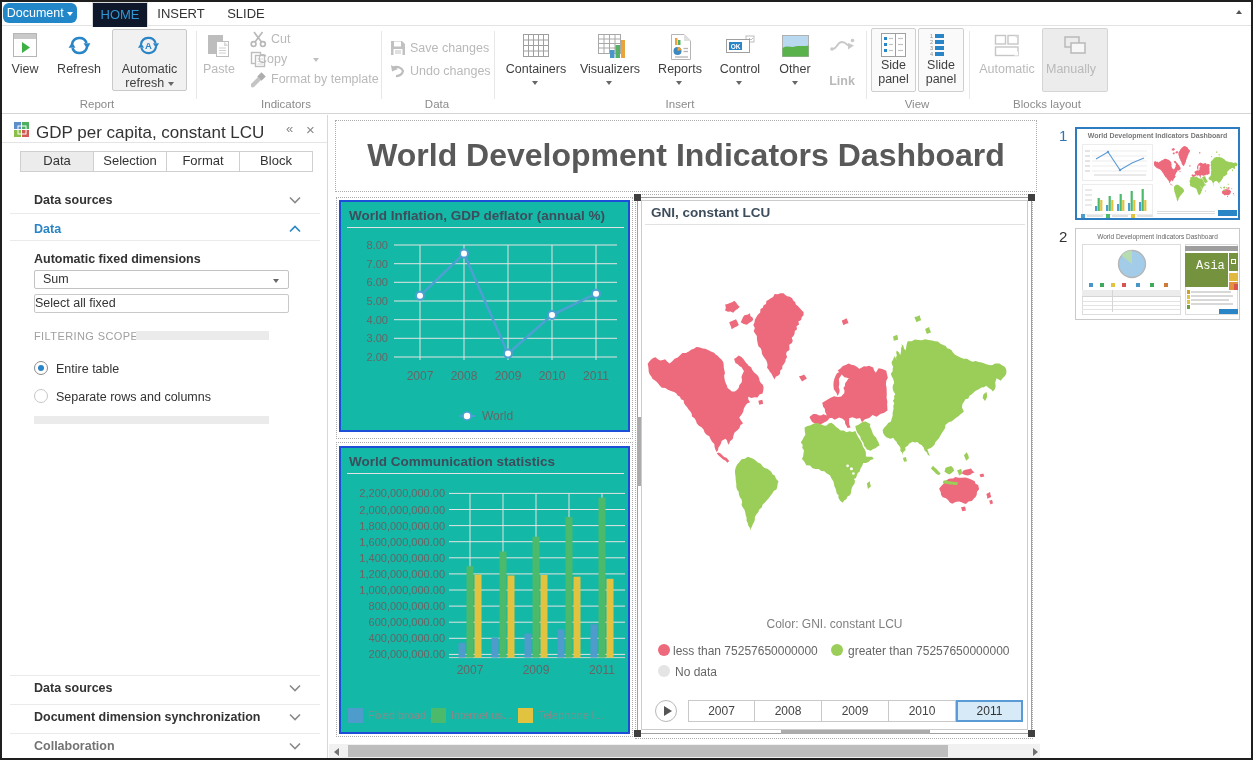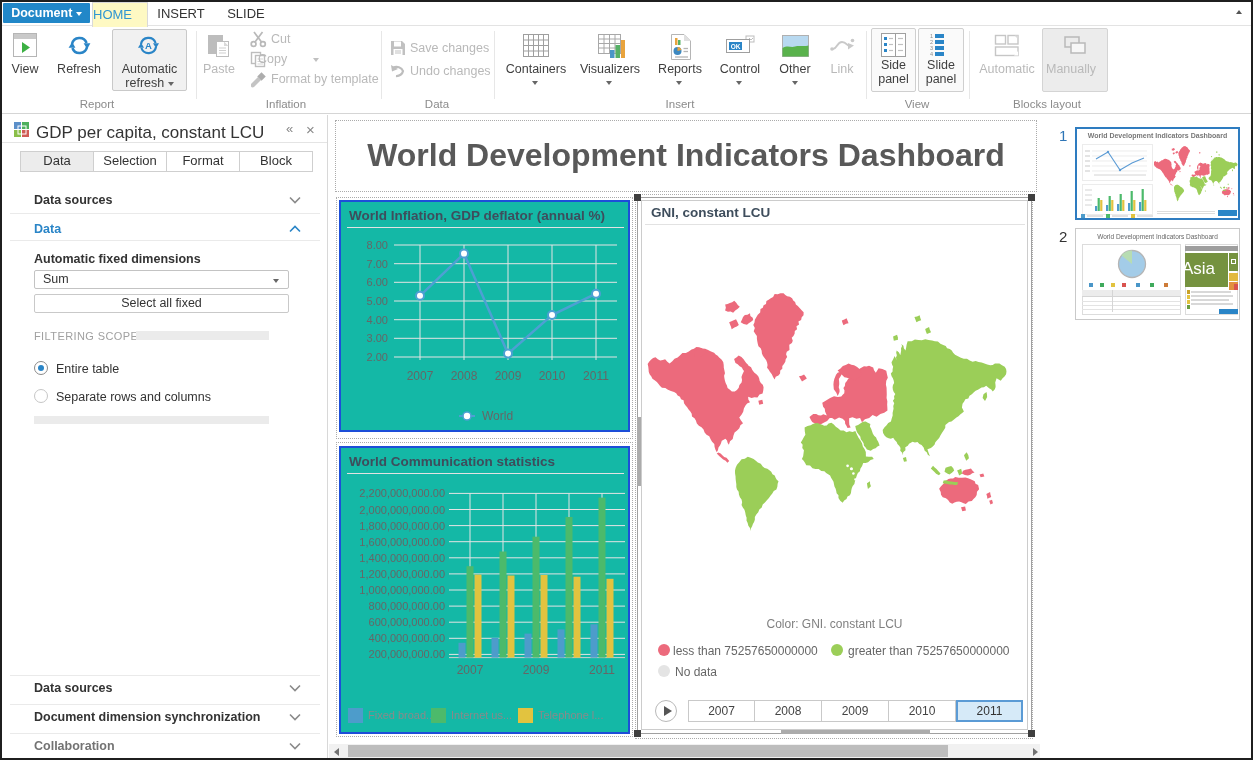--- a/index.html
+++ b/index.html
@@ -15,23 +15,23 @@
 .dotted { position:absolute; border:1px dotted #ababab; }
 .blockbox { position:absolute; border:2px solid #1d4ed8; background:#14b8a6; }
 .chev { stroke:#8a8a8a; stroke-width:1.6; fill:none; }
 </style>
 </head>
 <body>
 
 <div class="abs" style="left:0;top:0;width:1253px;height:114px;background:#fff;border-bottom:1px solid #d5d5d5;"></div>
 
 <div class="abs" style="left:2px;top:2px;width:1249px;height:24px;background:#fff;"></div>
-<div class="abs" style="left:3px;top:3px;width:87px;height:20px;background:#2187c8;border-radius:1px;color:#fff;font-size:12.5px;font-weight:bold;text-align:center;line-height:20px;">Document <span class="caret" style="border-top-color:#fff;"></span></div>
+<div class="abs" style="left:3px;top:3px;width:74px;height:20px;background:#2187c8;border-radius:6px;color:#fff;font-size:12.5px;font-weight:normal;text-align:center;line-height:20px;">Document <span class="caret" style="border-top-color:#fff;"></span></div>
 <div class="abs" style="left:2px;top:25px;width:1249px;height:1px;background:#e3e3e3;"></div>
-<div class="abs" style="left:92px;top:2px;width:56px;height:25px;border:1px solid #d9d9d9;border-bottom:none;background:#fef9c3;color:#3096d2;font-size:13px;line-height:24px;">HOME</div>
+<div class="abs" style="left:92px;top:2px;width:56px;height:25px;border:1px solid #d9d9d9;border-bottom:none;background:#0f172a;color:#3096d2;font-size:13px;text-align:center;line-height:24px;">HOME</div>
 <div class="abs" style="left:155px;top:2px;width:52px;height:24px;color:#333;font-size:13px;text-align:center;line-height:24px;">INSERT</div>
 <div class="abs" style="left:220px;top:2px;width:52px;height:24px;color:#333;font-size:13px;text-align:center;line-height:24px;">SLIDE</div>
 <div class="abs" style="left:1236px;top:10px;width:0;height:0;border-left:3.5px solid transparent;border-right:3.5px solid transparent;border-bottom:4px solid #555;"></div>
 
 <div class="abs" style="left:13px;top:33px;"><svg width="24" height="25" viewBox="0 0 24 25">
 <rect x="0.5" y="0.5" width="23" height="23" fill="#fff" stroke="#b5b5b5"></rect>
 <rect x="1" y="1" width="22" height="5" fill="#c9c9c9"></rect>
 <path d="M9,9 L17,14.5 L9,20 Z" fill="#3cb043"></path>
     </svg></div>
 <div class="rlabel" style="left:1px;top:62px;width:48px;">View</div>
@@ -88,21 +88,21 @@
       </g>
 </svg></div>
 <div class="rlabel dis" style="left:258px;top:52px;">Copy</div>
 <span class="caret dis abs" style="left:313px;top:58px;"></span>
 <div class="abs" style="left:250px;top:71px;"><svg width="17" height="17" viewBox="0 0 17 17">
 <path d="M1,13 L8,6 L11,9 L4,16 C3,16.8 1.5,16.5 1,15.5 Z" fill="#c4c4c4"></path>
 <rect x="8.5" y="2.5" width="6" height="6" transform="rotate(45 11.5 5.5)" fill="#adadad"></rect>
 </svg></div>
 <div class="rlabel dis" style="left:271px;top:72px;">Format by template</div>
 <div class="gsep" style="left:381px;"></div>
-<div class="grplabel" style="left:246px;width:80px;">Inflation</div>
+<div class="grplabel" style="left:246px;width:80px;">Indicators</div>
 
 <div class="abs" style="left:390px;top:40px;"><svg width="16" height="16" viewBox="0 0 16 16">
 <path d="M1,1 H12 L15,4 V15 H1 Z" fill="#c1c1c1"></path>
 <rect x="4" y="1.5" width="7" height="5" fill="#fff"></rect>
 <rect x="3.5" y="9" width="9" height="6" fill="#fff"></rect>
 <g stroke="#c1c1c1" stroke-width="1">
         <line x1="5" y1="11" x2="11" y2="11"></line>
         <line x1="5" y1="13" x2="11" y2="13"></line>
       </g>
 </svg></div>
@@ -180,21 +180,21 @@
 <div class="rlabel" style="left:755px;top:62px;width:80px;">Other</div>
 <span class="caret abs" style="left:792px;top:81px;"></span>
 <div class="abs" style="left:829px;top:35px;"><svg width="26" height="20" viewBox="0 0 26 20">
 <g stroke="#c9c9c9" stroke-width="2" fill="none">
 <path d="M4,14 C8,14 8,7 13,7 C18,7 18,12 22,11"></path>
 </g>
 <circle cx="3" cy="14" r="1.8" fill="#c9c9c9"></circle>
 <circle cx="23.5" cy="5.5" r="1.8" fill="#c9c9c9"></circle>
 <path d="M19,14.5 L25,10.5 L19,8 Z" fill="#c9c9c9"></path>
 </svg></div>
-<div class="rlabel dis" style="left:802px;top:62px;width:80px;">Link</div>
+<div class="rlabel dis" style="left:802px;top:74px;width:80px;font-weight:bold;">Link</div>
 <div class="gsep" style="left:866px;"></div>
 <div class="grplabel" style="left:640px;width:80px;">Insert</div>
 
 <div class="abs" style="left:871px;top:28px;width:45px;height:64px;border:1px solid #cfcfcf;border-radius:2px;background:#fafafa;"></div>
 <div class="abs" style="left:881px;top:33px;"><svg width="25" height="24" viewBox="0 0 25 24">
 <rect x="0.5" y="0.5" width="24" height="23" fill="#fff" stroke="#9f9f9f"></rect>
 <line x1="14.5" y1="0.5" x2="14.5" y2="23.5" stroke="#9f9f9f"></line>
 <g fill="#2a85c7">
 <rect x="3" y="4" width="3" height="3"></rect>
         <rect x="3" y="10" width="3" height="3"></rect>
@@ -275,21 +275,21 @@
   </svg>
 <div class="abs" style="left:10px;top:213px;width:310px;height:1px;background:#eaeaea;"></div>
 <div class="abs" style="left:34px;top:222px;font-size:12.5px;font-weight:bold;color:#2a85c7;">Data</div>
 <svg class="abs" style="left:289px;top:225px;" width="12" height="8">
     <polyline points="1,6.5 6,1.5 11,6.5" style="stroke:#2a85c7;stroke-width:1.6;fill:none;"></polyline>
   </svg>
 <div class="abs" style="left:10px;top:240px;width:310px;height:1px;background:#eaeaea;"></div>
 
 <div class="abs" style="left:34px;top:252px;font-size:12.5px;font-weight:bold;color:#333;">Automatic fixed dimensions</div>
 <div class="abs" style="left:34px;top:270px;width:255px;height:19px;border:1px solid #c3c3c3;border-radius:2px;background:#fff;font-size:12.5px;color:#333;line-height:17px;padding-left:8px;">Sum<span class="caret" style="position:absolute;right:9px;top:8px;"></span></div>
-<div class="abs" style="left:34px;top:294px;width:255px;height:19px;border:1px solid #c9c9c9;border-radius:2px;background:#fff;font-size:12.5px;color:#333;text-align:center;line-height:17px;">Select all fixed</div>
+<div class="abs" style="left:34px;top:294px;width:255px;height:19px;border:1px solid #c9c9c9;border-radius:2px;background:#fff;font-size:12.5px;color:#333;line-height:17px;">Select all fixed</div>
 
 <div class="abs" style="left:34px;top:330px;font-size:11px;color:#a0a0a0;letter-spacing:0.4px;">FILTERING SCOPE</div>
 <div class="abs" style="left:136px;top:331px;width:133px;height:9px;background:#ebebeb;"></div>
 
 <div class="abs" style="left:34px;top:361px;width:14px;height:14px;border:1px solid #8a8a8a;border-radius:50%;background:#fff;"></div>
 <div class="abs" style="left:38px;top:365px;width:6px;height:6px;border-radius:50%;background:#2a85c7;"></div>
 <div class="abs" style="left:56px;top:362px;font-size:12.5px;color:#333;">Entire table</div>
 <div class="abs" style="left:34px;top:389px;width:14px;height:14px;border:1px solid #c6c6c6;border-radius:50%;background:#fff;"></div>
 <div class="abs" style="left:56px;top:390px;font-size:12.5px;color:#333;">Separate rows and columns</div>
 
@@ -615,21 +615,21 @@
     <div style="position:absolute;left:6px;top:61px;width:99px;height:25px;">
       <div style="position:absolute;left:0;top:0;width:99px;height:7px;background:#ececec;border-bottom:1px solid #d5d5d5;"></div>
       <div style="position:absolute;left:0;top:11px;width:99px;height:1px;background:#e3e3e3;"></div>
       <div style="position:absolute;left:0;top:15px;width:99px;height:1px;background:#e3e3e3;"></div>
       <div style="position:absolute;left:0;top:19px;width:99px;height:1px;background:#e3e3e3;"></div>
       <div style="position:absolute;left:30px;top:0;width:1px;height:22px;background:#d5d5d5;"></div>
     </div>
     <div style="position:absolute;left:109px;top:15px;width:53px;height:71px;border:1px solid #dcdcdc;"></div>
     <div style="position:absolute;left:109px;top:17px;width:53px;height:5px;background:#9e9e9e;"></div>
     <div style="position:absolute;left:109px;top:24px;width:43px;height:34px;background:#75923f;"></div>
-    <div style="position:absolute;left:106px;top:30px;font-size:17px;color:#fff;">Asia</div>
+    <div style="position:absolute;left:120px;top:30px;font-size:12px;color:#fff;font-family:Liberation Mono, monospace;">Asia</div>
     <div style="position:absolute;left:153px;top:24px;width:9px;height:18px;background:#75923f;"></div>
     <div style="position:absolute;left:155px;top:30px;width:5px;height:5px;border:1px solid #fff;"></div>
     <div style="position:absolute;left:153px;top:44px;width:9px;height:8px;background:#e2b93f;"></div>
     <div style="position:absolute;left:153px;top:53px;width:9px;height:8px;background:#e2913f;"></div>
     <div style="position:absolute;left:158px;top:55px;width:4px;height:6px;background:#d9534f;"></div>
     <div style="position:absolute;left:115px;top:62px;width:40px;height:2px;background:#d8d8d8;"></div>
     <div style="position:absolute;left:115px;top:66px;width:42px;height:2px;background:#d8d8d8;"></div>
     <div style="position:absolute;left:115px;top:70px;width:38px;height:2px;background:#d8d8d8;"></div>
     <div style="position:absolute;left:115px;top:74px;width:42px;height:2px;background:#d8d8d8;"></div>
     <div style="position:absolute;left:111px;top:61px;width:3px;height:4px;background:#c9a227;"></div>

